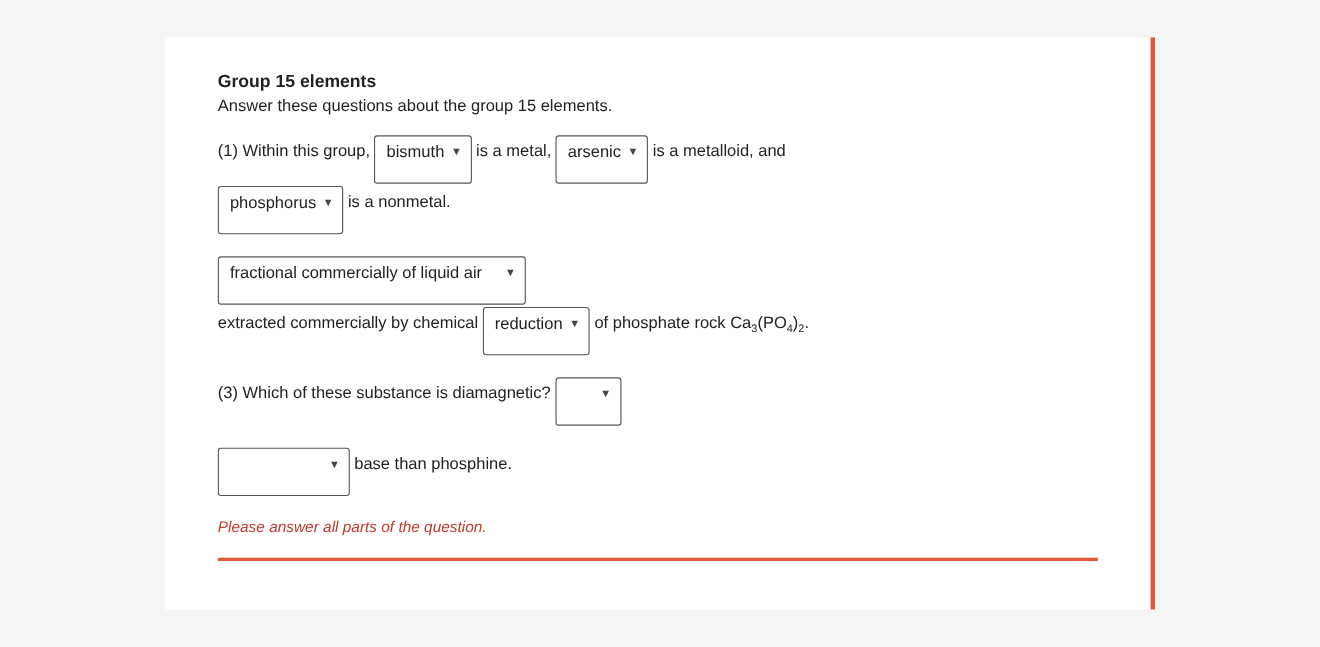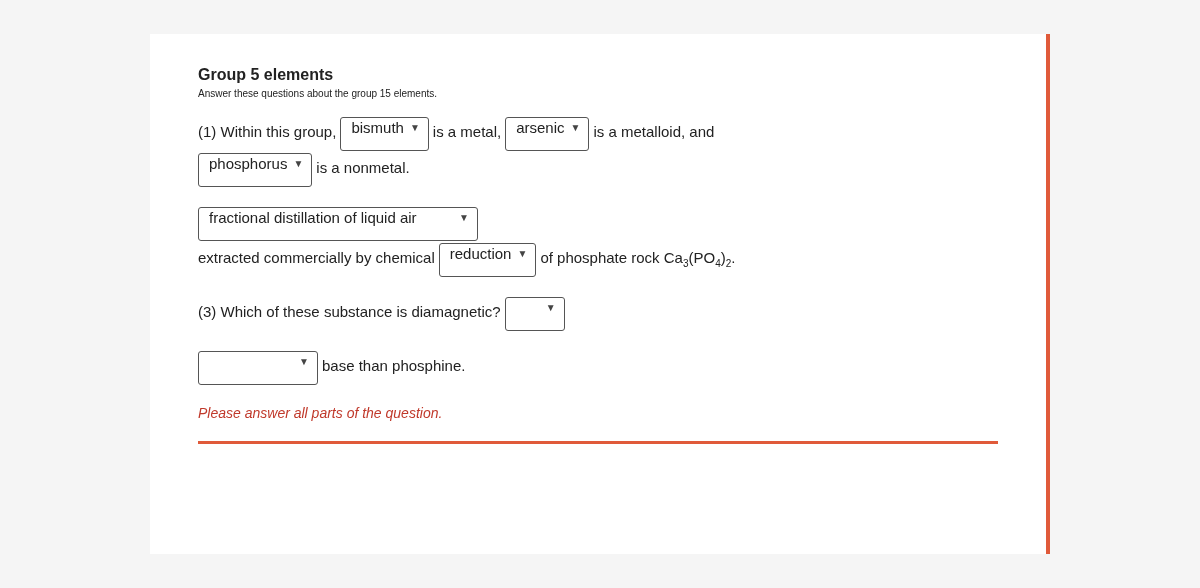--- a/index.html
+++ b/index.html
@@ -28,21 +28,21 @@
       min-height: 520px;
     }
 
     .title {
       font-weight: bold;
       font-size: 16px;
       margin-bottom: 4px;
     }
 
     .subtitle {
-      font-size: 10px;
+      font-size: 15px;
       margin-bottom: 18px;
     }
 
     .question-block {
       margin-bottom: 20px;
       font-size: 15px;
       line-height: 2;
     }
 
     .inline-row {
@@ -55,21 +55,21 @@
     .dropdown-select {
       display: inline-flex;
       align-items: center;
       border: 1px solid #555;
       padding: 2px 8px 15px 10px;
       border-radius: 3px;
       background: #fff;
       font-size: 15px;
       cursor: pointer;
       min-width: 80px;
-      height: 34px;
+      height: 44px;
     }
 
     .dropdown-select span.label {
       flex: 1;
     }
 
     .dropdown-select span.arrow {
       margin-left: 6px;
       font-size: 10px;
       color: #444;
@@ -106,21 +106,21 @@
 
     sub {
       font-size: 10px;
     }
   </style>
 </head>
 <body>
 
 <div class="card">
 
-  <div class="title">Group 5 elements</div>
+  <div class="title">Group 15 elements</div>
   <div class="subtitle">Answer these questions about the group 15 elements.</div>
 
   <div class="question-block">
     <div class="inline-row">
       <span>(1) Within this group,</span>
 
       <div class="dropdown-select">
         <span class="label">bismuth</span>
         <span class="arrow">▼</span>
       </div>
@@ -140,21 +140,21 @@
         <span class="arrow">▼</span>
       </div>
       <span>is a nonmetal.</span>
     </div>
   </div>
 
   <div class="question-block">
     <div class="inline-row">
 
       <div class="dropdown-select" style="min-width: 280px;">
-        <span class="label">fractional distillation of liquid air</span>
+        <span class="label">fractional commercially of liquid air</span>
         <span class="arrow">▼</span>
       </div>
 
     </div>
     <div class="inline-row">
       <span>extracted commercially by chemical</span>
 
       <div class="dropdown-select">
         <span class="label">reduction</span>
         <span class="arrow">▼</span>

